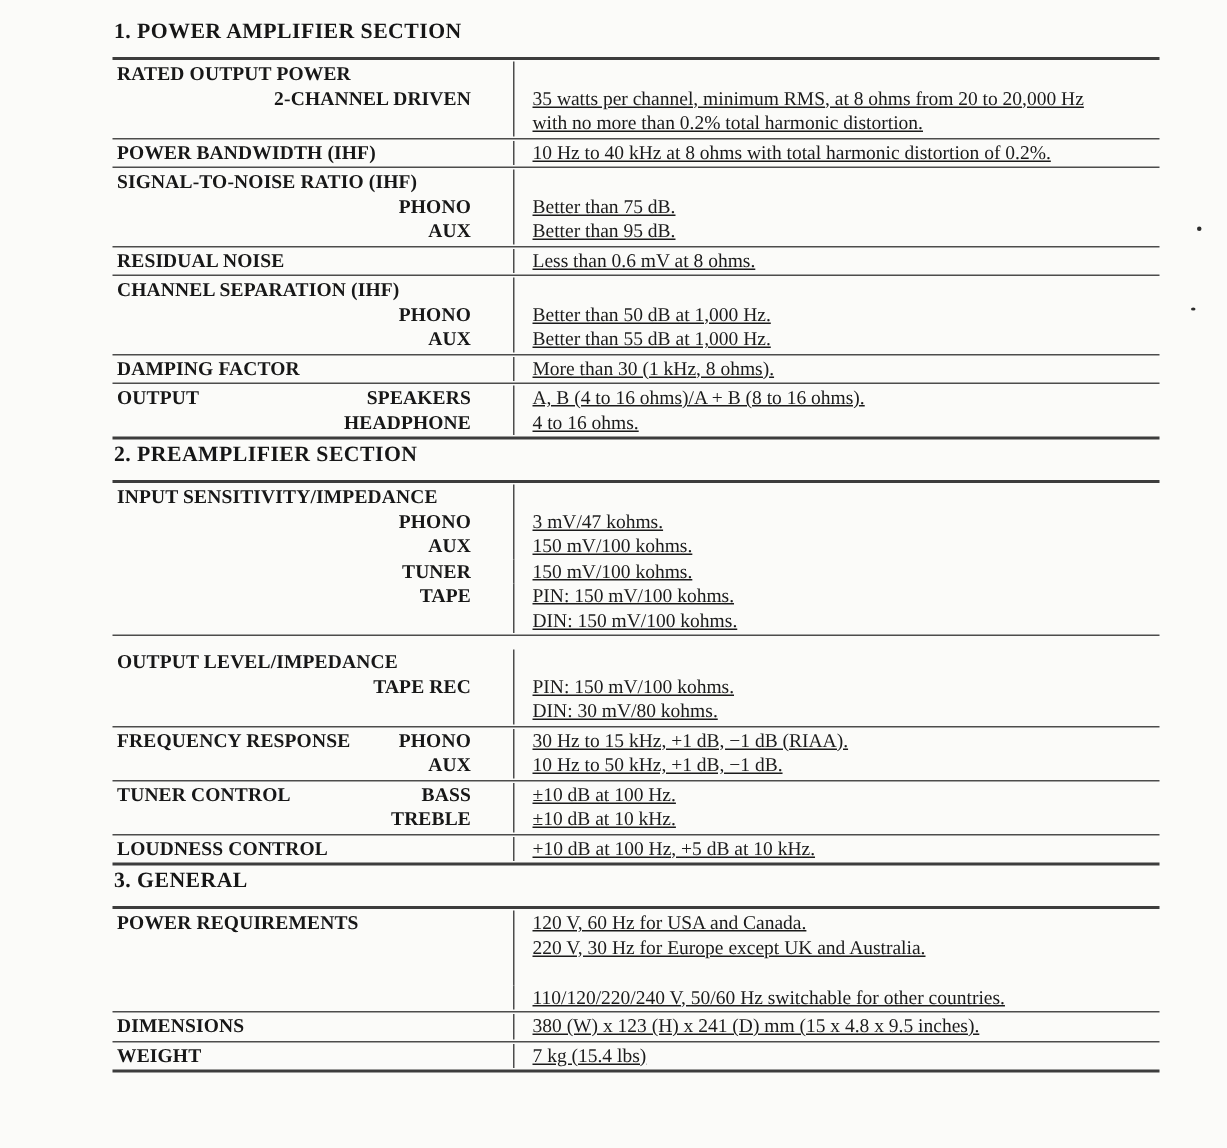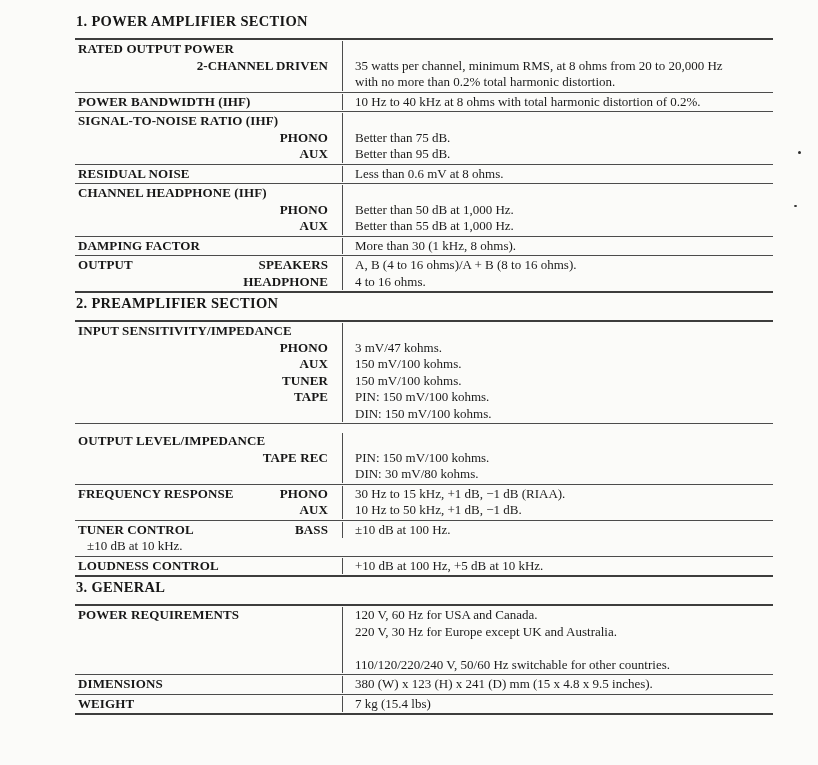--- a/index.html
+++ b/index.html
@@ -39,32 +39,33 @@
     display: flex;
     min-height: 16.5px;
     line-height: 16.5px;
     font-size: 13px;
   }
   .left-cell {
     flex: 0 0 268px;
     display: flex;
     justify-content: space-between;
     border-right: 1px solid #4c4c4c;
-    padding: 0 14px 0 3px;
+    padding: 0 28px 0 3px;
   }
   .main-label, .sub-label {
     font-weight: 700;
     white-space: nowrap;
     letter-spacing: 0.1px;
     color: #171717;
   }
   .value-cell {
     flex: 1;
     padding-left: 12px;
     white-space: nowrap;
+    text-decoration: underline;
   }
   .artifact-dot {
     position: absolute;
     width: 3px; height: 3px;
     background: #2c2c2c;
     border-radius: 50%;
   }
   .artifact-dot.d1 { left: 798px; top: 151px; }
   .artifact-dot.d2 { left: 794px; top: 205px; width: 3px; height: 2px; }
 </style>
@@ -136,21 +137,21 @@
               <div class="left-cell">
                 <span class="main-label">RESIDUAL NOISE</span>
                 <span class="sub-label"></span>
               </div>
               <div class="value-cell">Less than 0.6 mV at 8 ohms.</div>
             </div>
           </div>
           <div class="spec-row">
             <div class="spec-line">
               <div class="left-cell">
-                <span class="main-label">CHANNEL HEADPHONE (IHF)</span>
+                <span class="main-label">CHANNEL SEPARATION (IHF)</span>
                 <span class="sub-label"></span>
               </div>
               <div class="value-cell"></div>
             </div>
             <div class="spec-line">
               <div class="left-cell">
                 <span class="main-label"></span>
                 <span class="sub-label">PHONO</span>
               </div>
               <div class="value-cell">Better than 50 dB at 1,000 Hz.</div>
@@ -278,20 +279,24 @@
           </div>
           <div class="spec-row">
             <div class="spec-line">
               <div class="left-cell">
                 <span class="main-label">TUNER CONTROL</span>
                 <span class="sub-label">BASS</span>
               </div>
               <div class="value-cell">±10 dB at 100 Hz.</div>
             </div>
             <div class="spec-line">
+              <div class="left-cell">
+                <span class="main-label"></span>
+                <span class="sub-label">TREBLE</span>
+              </div>
               <div class="value-cell">±10 dB at 10 kHz.</div>
             </div>
           </div>
           <div class="spec-row">
             <div class="spec-line">
               <div class="left-cell">
                 <span class="main-label">LOUDNESS CONTROL</span>
                 <span class="sub-label"></span>
               </div>
               <div class="value-cell">+10 dB at 100 Hz, +5 dB at 10 kHz.</div>

